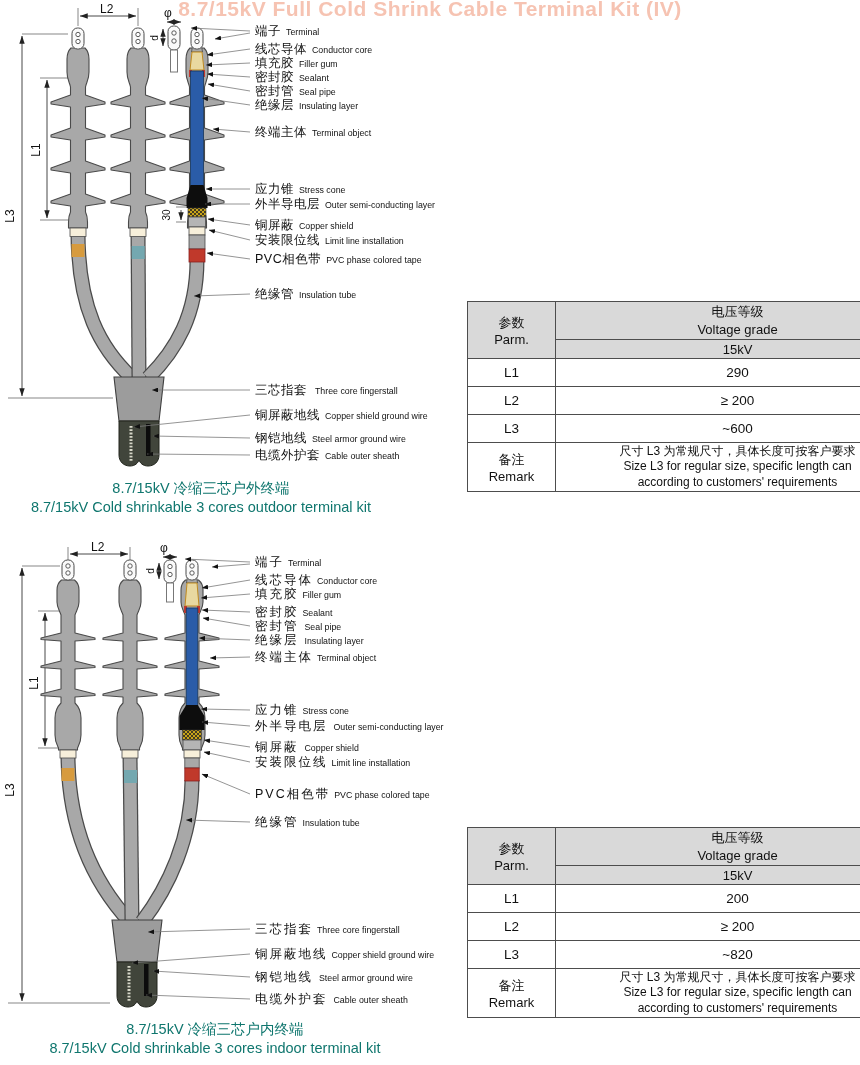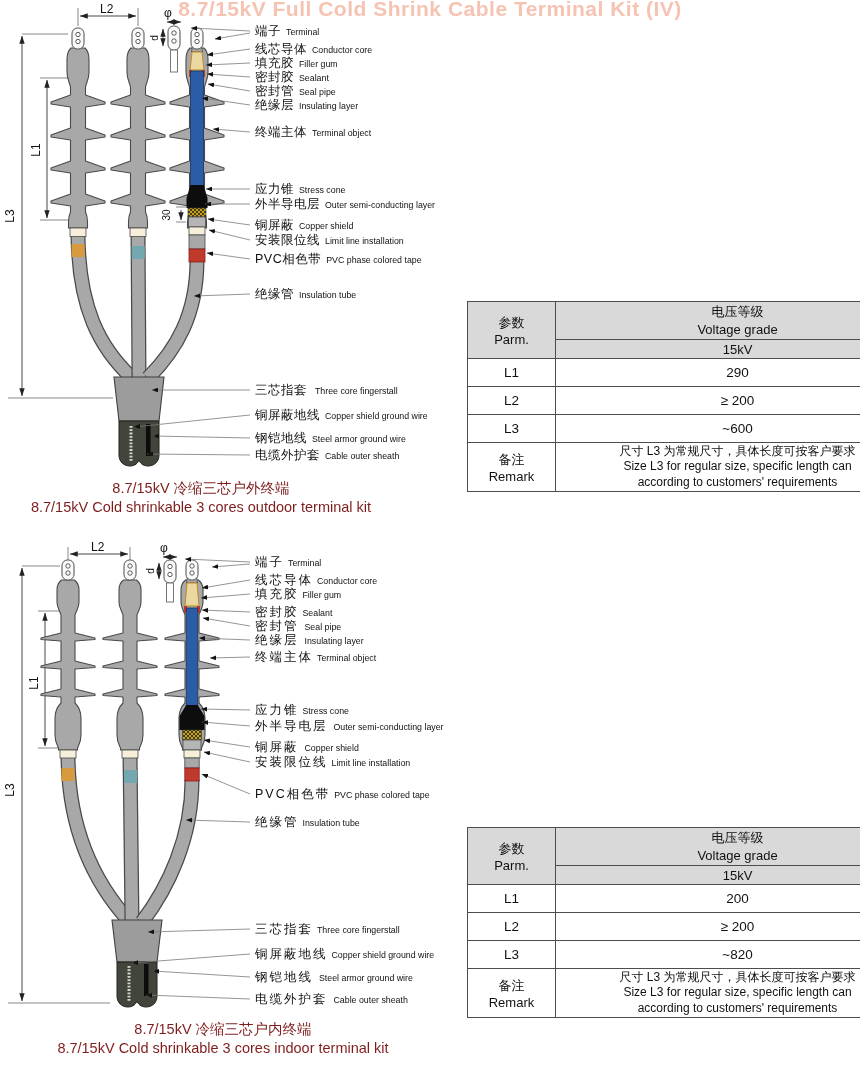--- a/index.html
+++ b/index.html
@@ -1,23 +1,23 @@
 <!DOCTYPE html>
 <html><head>
 <meta charset="utf-8">
 <style>
   html,body{margin:0;padding:0;background:#fff;}
   .page{position:relative;width:860px;height:1065px;background:#fff;overflow:hidden;
         font-family:"Liberation Sans","DejaVu Sans",sans-serif;color:#111;}
   .page-title{position:absolute;left:0;top:-3px;width:860px;text-align:center;
         font-size:21px;font-weight:bold;color:#f6c3b2;letter-spacing:.5px;white-space:nowrap;}
   svg.diagram{position:absolute;left:0;top:0;}
-  .caption{position:absolute;text-align:center;line-height:19px;font-size:14.5px;color:#7f1d1d;}
+  .caption{position:absolute;text-align:center;line-height:19px;font-size:14.5px;color:#0f766e;}
   .cap-top{left:0;top:479px;width:402px;}
-  .cap-bottom{left:16px;top:1020px;width:414px;}
+  .cap-bottom{left:8px;top:1020px;width:414px;}
   table.ptable{position:absolute;border-collapse:collapse;table-layout:fixed;width:452px;
         border:1.5px solid #4d4d4d;border-right:none;font-size:13px;color:#111;}
   table.ptable td{border-top:1px solid #4d4d4d;text-align:center;vertical-align:middle;padding:0 2px;}
   table.ptable td.pcol{border-right:1px solid #4d4d4d;width:88px;}
   table.ptable tr.hrow td{background:#d9d9d9;}
   table.ptable .vgrade{height:37px;line-height:18px;margin-top:23px;}
   table.ptable .v15{height:18px;margin-top:36px;}
   table.ptable .drow td{height:27px;font-size:13.5px;background:#fff;}
   table.ptable .rrow td{height:48px;background:#fff;}
   table.ptable .rrow .rtxt{font-size:12px;line-height:15.5px;}

